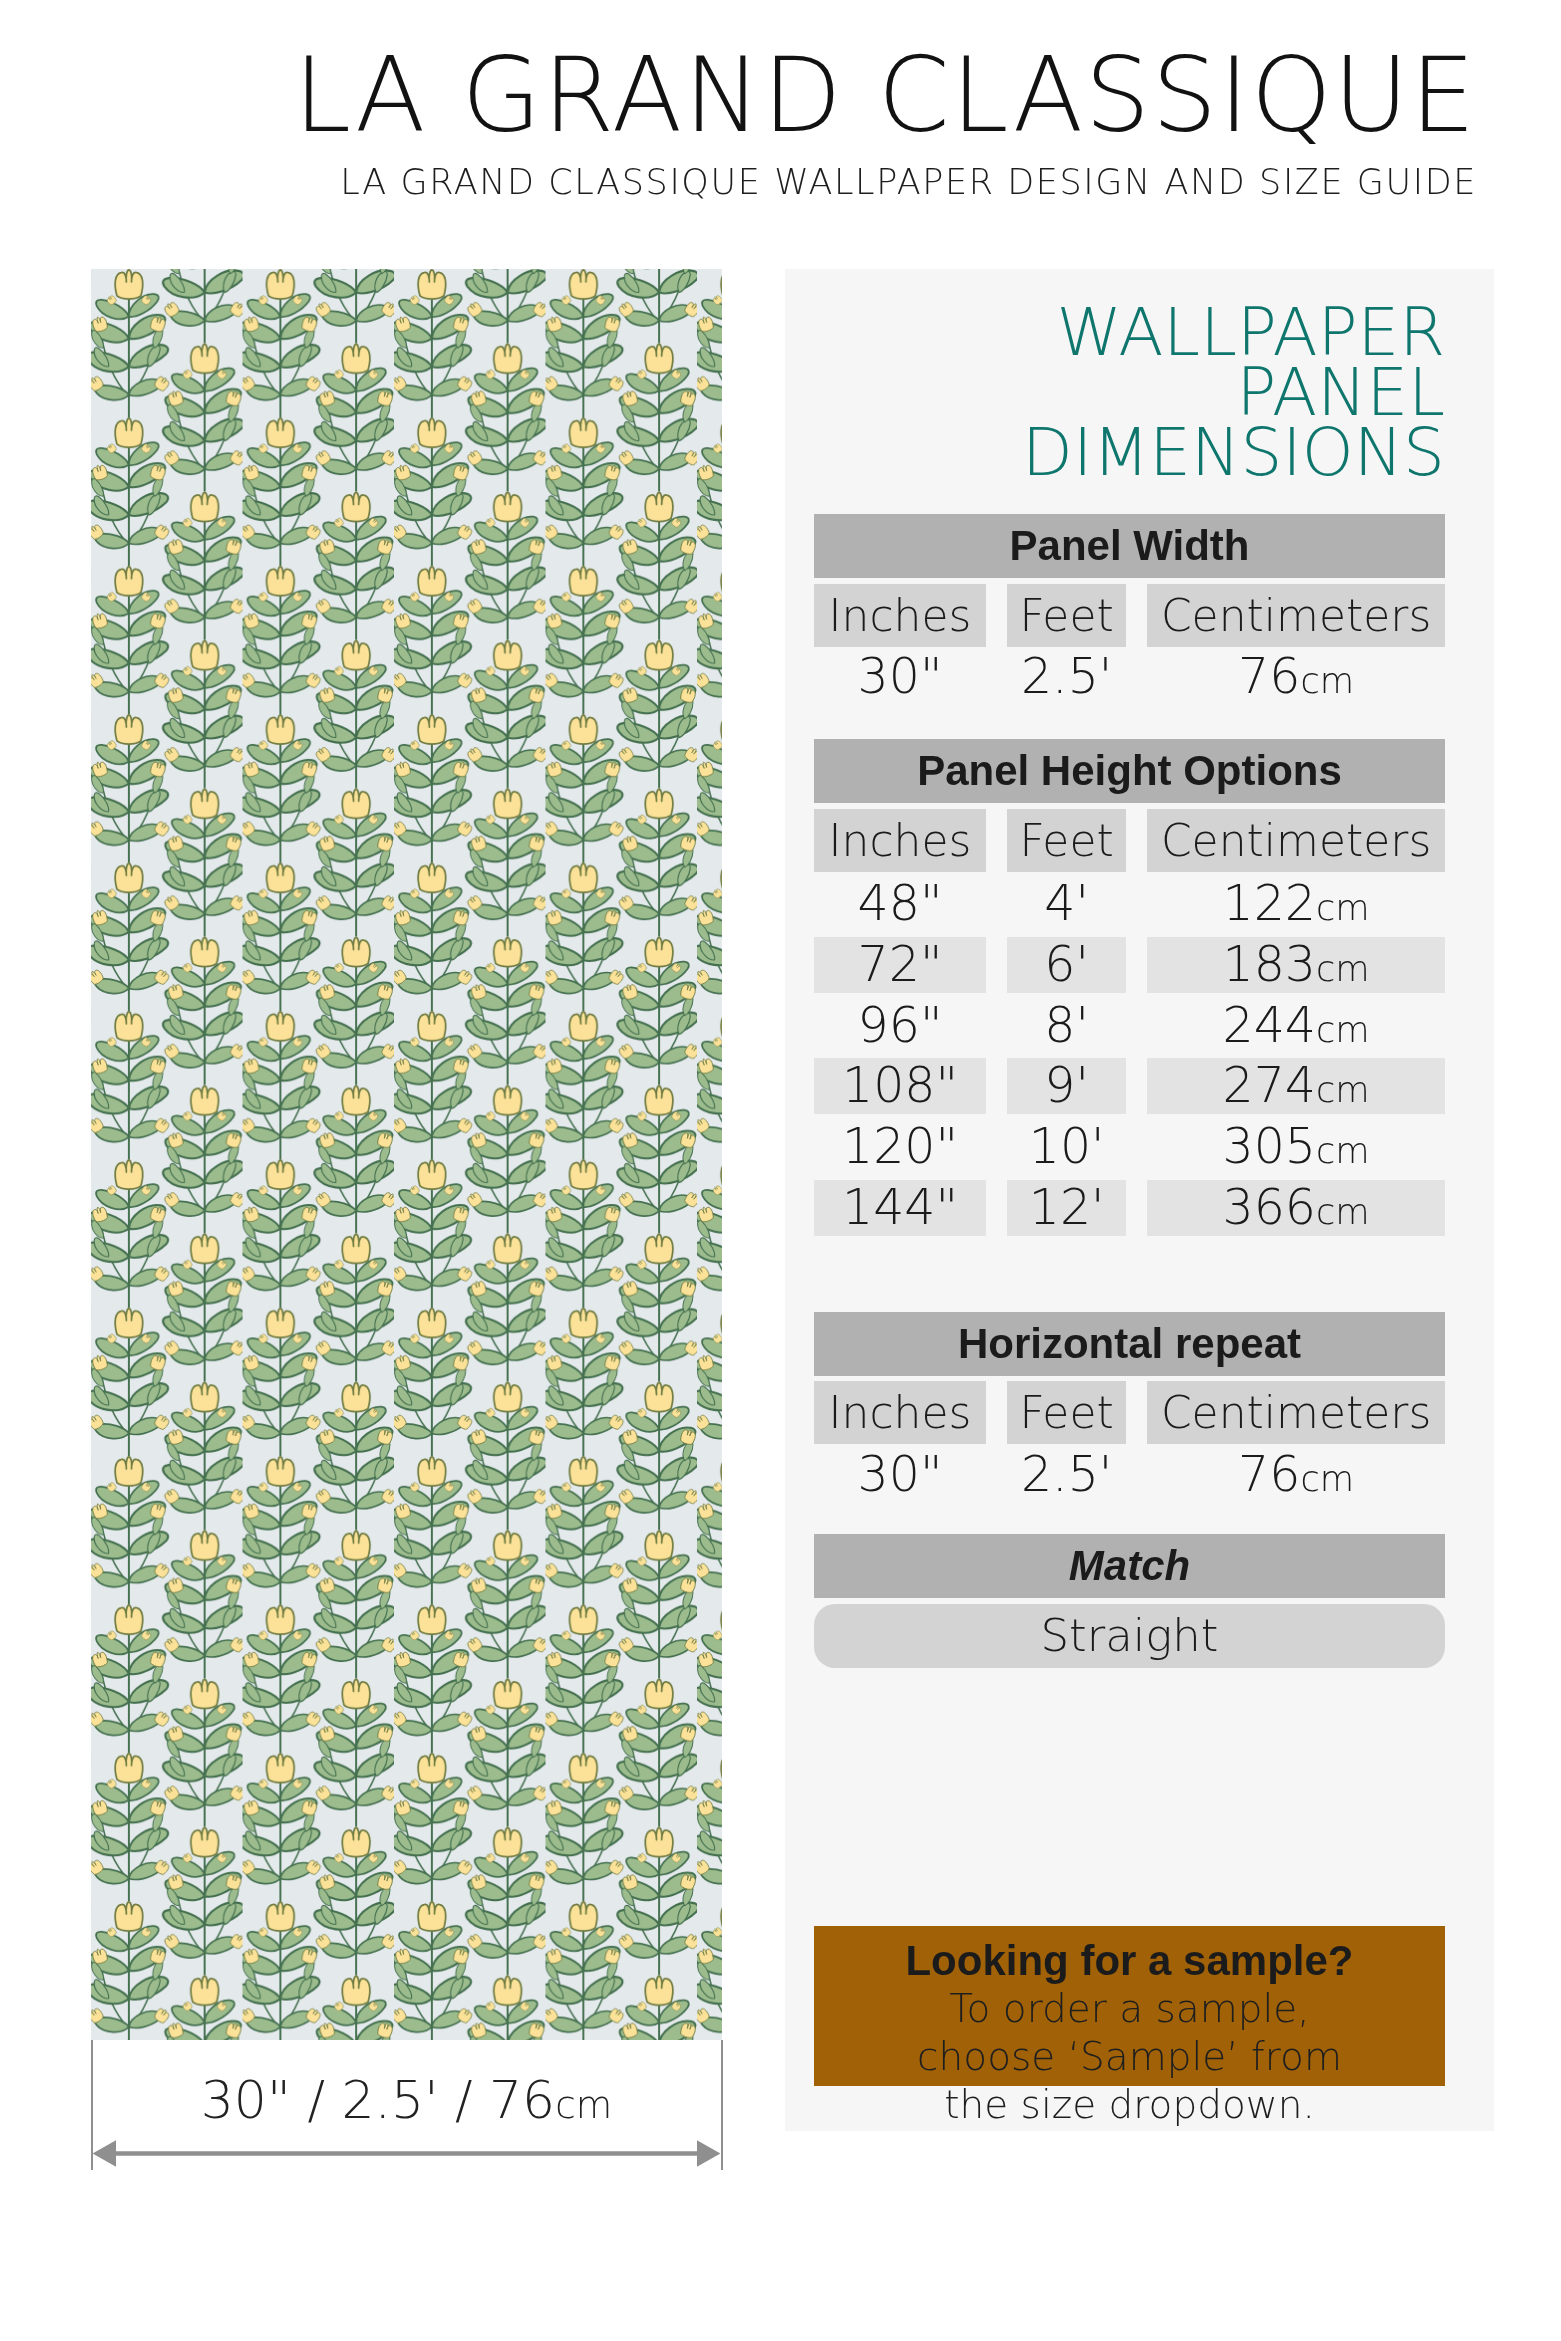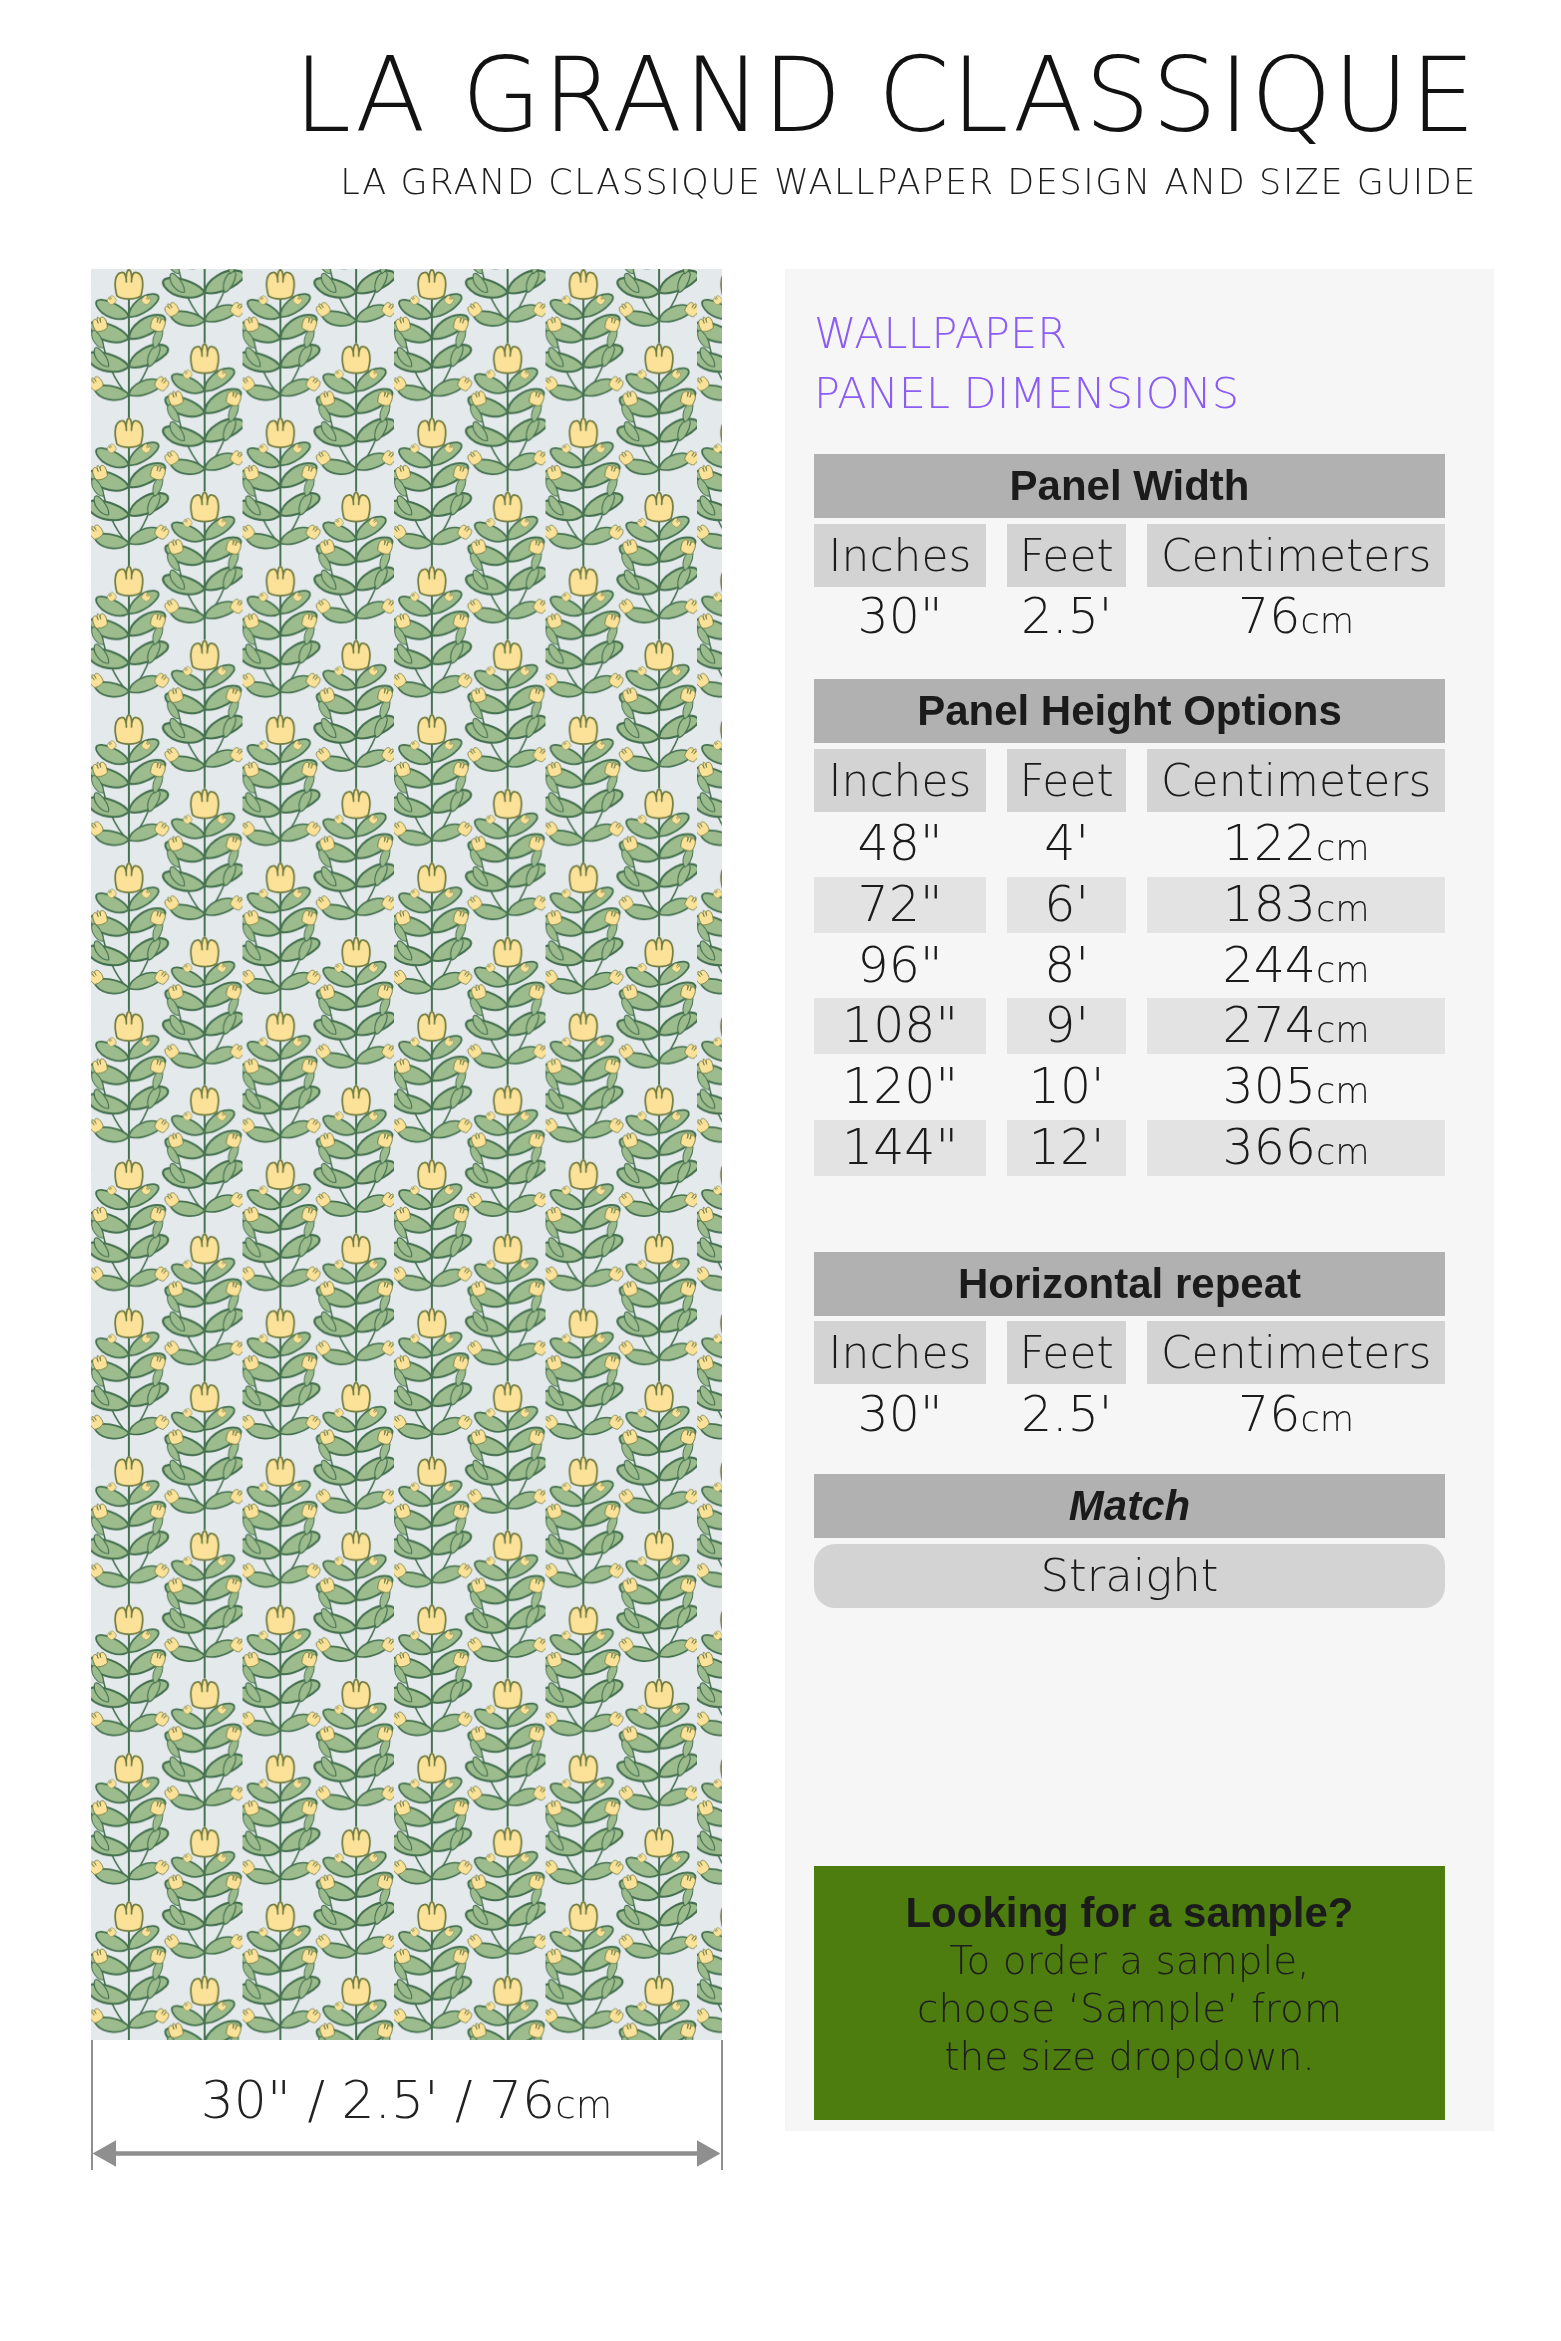--- a/index.html
+++ b/index.html
@@ -19,43 +19,43 @@
   .edge-line{position:absolute;width:1.6px;background:#8f8f8f;top:2040px;height:130px;}
   .edge-line.left{left:91px;}
   .edge-line.right{left:721px;}
   .width-label{position:absolute;left:91px;top:2070px;width:631px;text-align:center;
                font-size:52px;font-weight:200;color:#222;}
   .width-arrow{position:absolute;left:91px;top:2130px;width:631px;height:47px;}
 
   
   .dims{position:absolute;left:785px;top:269px;width:709px;height:1862px;background:#f6f6f6;}
   .dims-inner{position:absolute;left:29px;top:0;width:631px;}
-  .dims-title{padding-top:34px;text-align:left;font-size:43px;font-weight:200;
-              line-height:60px;color:#8b5cf6;}
+  .dims-title{padding-top:34px;text-align:right;font-size:66px;font-weight:200;
+              line-height:60px;color:#0f766e;}
   .band{height:64px;line-height:64px;background:#b1b1b1;text-align:center;
         font-family:"Liberation Sans",sans-serif;font-weight:700;font-size:42px;color:#1b1b1b;}
   .grid{display:grid;grid-template-columns:234fr 162fr 405fr;column-gap:21px;}
   .cols{margin-top:5.5px;}
   .cell{text-align:center;}
   .colhead{height:63px;line-height:63px;background:#d3d3d3;font-size:44px;font-weight:200;}
   .vrow{margin-top:4.7px;}
   .vrow .cell{height:52px;line-height:52px;font-size:49px;font-weight:200;}
   .rows-6 .vrow .cell{height:56px;line-height:56px;}
   .vrow.stripe .cell{background:#e3e3e3;}
   .sec-0{margin-top:31px;}
   .sec-1{margin-top:36px;}
   .sec-2{margin-top:76px;}
   .match-band{margin-top:33px;font-style:italic;}
   .match-value{margin-top:5.5px;height:64px;line-height:64px;background:#d3d3d3;
                text-align:center;font-size:45px;font-weight:200;border-radius:21px;}
   .unit{font-size:0.72em;}
 
   
-  .sample-box{margin-top:258px;height:254px;background:#4d7c0f;text-align:center;
-              padding-top:23px;box-sizing:border-box;}
+  .sample-box{margin-top:258px;height:160px;background:#a16207;text-align:center;
+              padding-top:11px;box-sizing:border-box;}
   .sample-heading{font-family:"Liberation Sans",sans-serif;font-weight:700;font-size:42px;
                   line-height:48px;color:#1b1b1b;}
   .sample-line{font-size:39px;font-weight:200;line-height:48px;color:#1e1e1e;}
 </style>
 </head>
 <body>
 
 <div id="page">
 
   <div class="brand">

